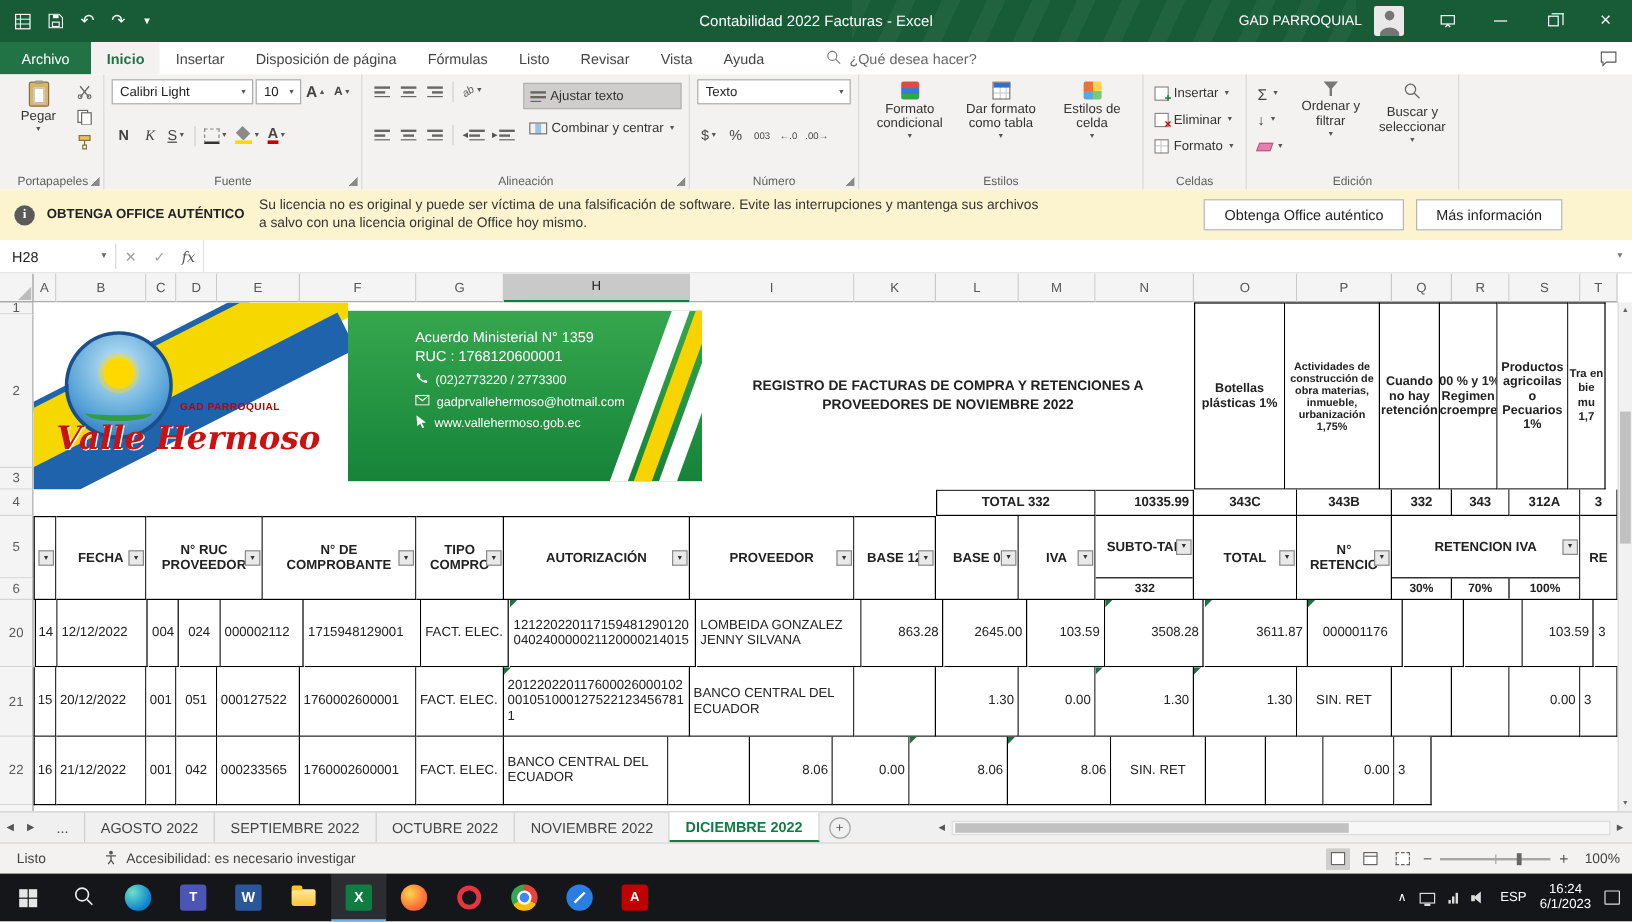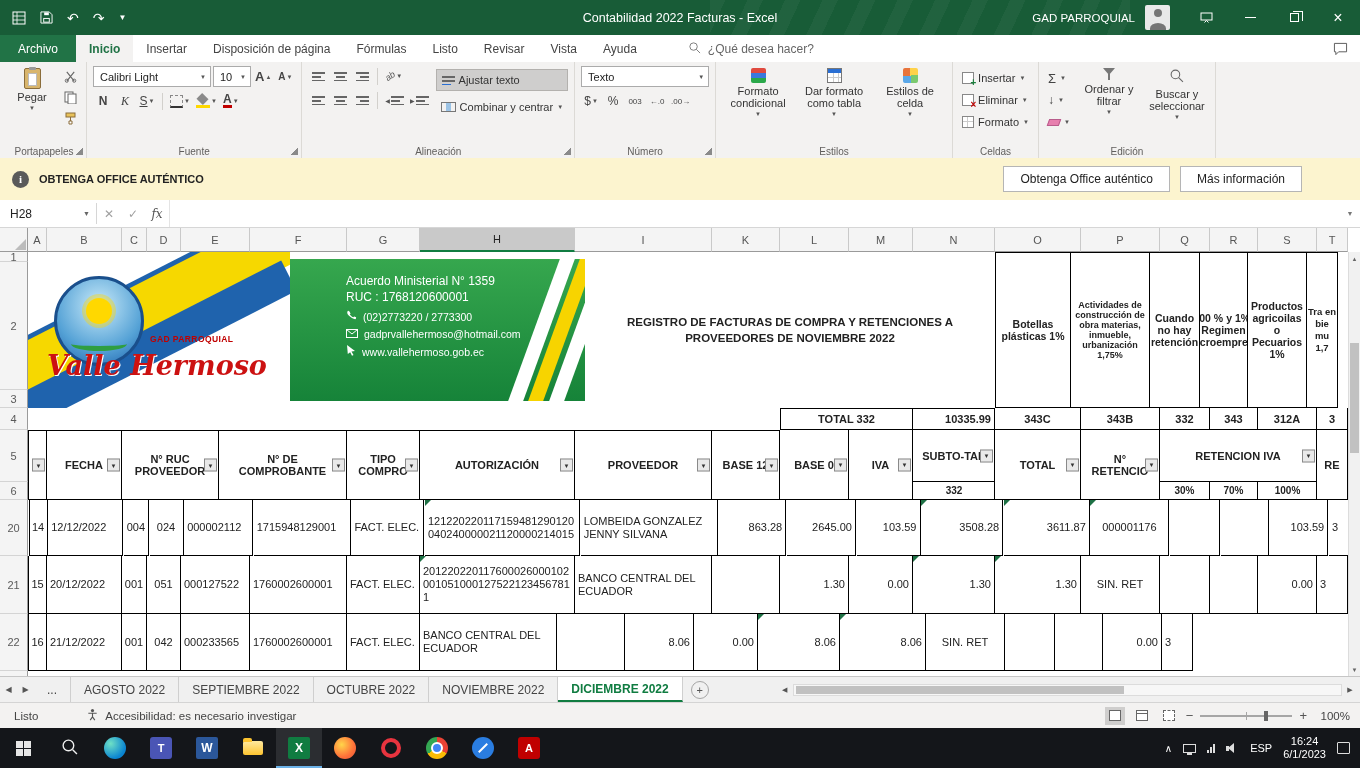--- a/index.html
+++ b/index.html
@@ -31,21 +31,21 @@
   .rtab { padding:0 13px; display:flex; align-items:center; color:#444; font-size:12px; }
   .rtab.active { background:#f3f2f1; color:#217346; font-weight:bold; }
   .tr-search { display:flex; align-items:center; gap:7px; margin-left:38px; color:#666; font-size:12px; }
   .tr-spacer { flex:1; }
   .tr-comment { width:40px; display:flex; align-items:center; justify-content:center; }
 
   
   #ribbon { height:96px; background:#f3f2f1; display:flex; align-items:stretch; padding-left:2px; flex:none; }
   .rgroup { position:relative; padding:4px 6px 15px; border-right:1px solid #dcdad6; display:flex; gap:5px; }
   .gbody { display:flex; gap:4px; }
-  .gcol { display:flex; flex-direction:column; gap:4px; }
+  .gcol { display:flex; flex-direction:column; gap:16px; }
   .gcol2 { display:flex; flex-direction:column; gap:5px; padding-top:3px; }
   .frow { display:flex; gap:2px; align-items:center; }
   .glabel { position:absolute; bottom:1px; left:0; right:0; text-align:center; font-size:10px; color:#605e5c; }
   .launcher { position:absolute; right:3px; bottom:3px; width:8px; height:8px; background:linear-gradient(135deg, transparent 55%, #8a8a8a 55%); }
   .sbtn { min-width:20px; height:20px; display:inline-flex; align-items:center; justify-content:center; gap:1px; padding:0 2px; color:#444; font-size:12px; }
   .sbtn.b { font-weight:bold; }
   .sbtn.i { font-style:italic; font-family:"Liberation Serif","DejaVu Serif",serif; }
   .sbtn.u span { text-decoration:underline; }
   .car { font-size:6px; color:#555; font-style:normal; }
   .select { background:#fff; border:1px solid #ababab; height:21px; display:flex; align-items:center; justify-content:space-between; font-size:11px; padding:0 4px 0 6px; color:#222; }
@@ -541,20 +541,21 @@
             <i class="car">▼</i>
           </div>
       </div>
       <span class="glabel">Edición</span>
     </div>
   </div>
 
   <div id="license">
     <span class="lic-info">i</span>
     <span class="lic-title">OBTENGA OFFICE AUTÉNTICO</span>
+    <span class="lic-msg">Su licencia no es original y puede ser víctima de una falsificación de software. Evite las interrupciones y mantenga sus archivos a salvo con una licencia original de Office hoy mismo.</span>
     <div class="lic-btns">
       <div class="lic-btn">Obtenga Office auténtico</div>
       <div class="lic-btn">Más información</div>
     </div>
   </div>
 
   <div id="formulabar">
     <div class="namebox">
         <span>H28</span>
         <span class="nb-car">▼</span>

